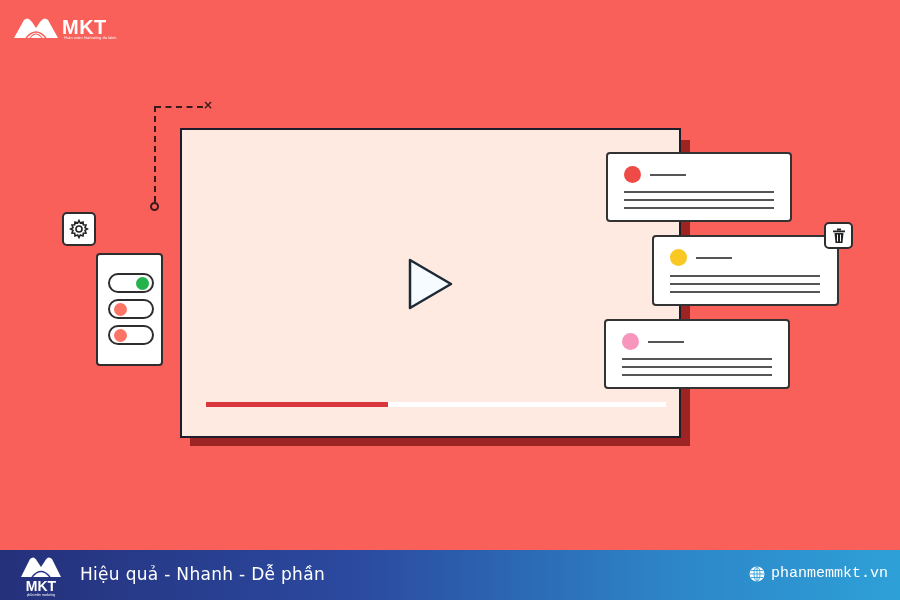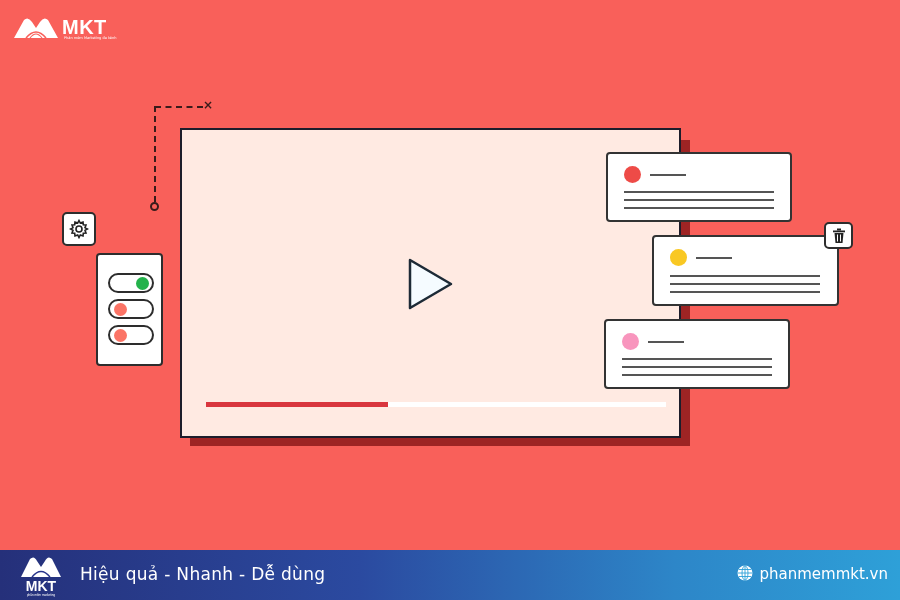--- a/index.html
+++ b/index.html
@@ -48,21 +48,21 @@
 
     
     .trash-btn { left: 824px; top: 222px; width: 29px; height: 27px; background: #fff; border: 2px solid #2d2d2d; border-radius: 5px; display: flex; align-items: center; justify-content: center; }
 
     
     .footer { left: 0; top: 550px; width: 900px; height: 50px;
       background: linear-gradient(90deg, #25307a 0%, #2b4aa0 40%, #2d86c8 75%, #2ea0d8 100%);
       display: flex; align-items: center; }
     .footer-logo { position: absolute; left: 18px; top: 3px; width: 46px; height: 44px; }
     .slogan { position: absolute; left: 80px; top: 14px; color: #fff; font-size: 17px; font-family: "DejaVu Sans", sans-serif; letter-spacing: 0.3px; }
-    .site { position: absolute; right: 12px; top: 15px; color: #fff; font-size: 15px; display: flex; align-items: flex-start; gap: 6px; }
+    .site { position: absolute; right: 12px; top: 15px; color: #fff; font-size: 15px; display: flex; align-items: flex-end; gap: 6px; font-family: Liberation Mono, monospace; }
     .site svg { width: 16px; height: 16px; }
   </style>
 </head>
 <body>
 
 <div class="abs logo-top">
   <svg viewBox="0 0 48 26">
     <path d="M2 24 L12 6 Q16 2 20 8 L24 14 L28 8 Q32 2 36 6 L46 24 Z" fill="#fff"></path>
     <path d="M14 24 Q24 12 34 24" fill="none" stroke="#f9605a" stroke-width="1.5"></path>
     <path d="M18 24 Q24 16 30 24" fill="none" stroke="#f9605a" stroke-width="1.2"></path>
@@ -143,21 +143,21 @@
 
 <div class="abs footer">
   <div class="footer-logo">
     <svg width="46" height="44" viewBox="0 0 46 44">
       <path d="M3 24 L12 6 Q16 2 19 8 L23 14 L27 8 Q30 2 34 6 L43 24 Z" fill="#fff"></path>
       <path d="M14 24 Q23 13 32 24" fill="none" stroke="#26338a" stroke-width="1.4"></path>
       <text x="23" y="38" text-anchor="middle" font-family="Liberation Sans, sans-serif" font-weight="bold" font-size="14" fill="#fff">MKT</text>
       <text x="23" y="43" text-anchor="middle" font-family="Liberation Sans, sans-serif" font-size="3" fill="#fff">phần mềm marketing</text>
     </svg>
   </div>
-  <span class="slogan">Hiệu quả - Nhanh  - Dễ dùng</span>
+  <span class="slogan">Hiệu quả - Nhanh  - Dễ phần</span>
   <div class="site">
     <svg viewBox="0 0 16 16">
       <circle cx="8" cy="8" r="7.5" fill="#fff"></circle>
       <g stroke="#2ea0d8" stroke-width="0.9" fill="none">
         <ellipse cx="8" cy="8" rx="3" ry="7.2"></ellipse>
         <line x1="0.5" y1="8" x2="15.5" y2="8"></line>
         <line x1="1.8" y1="4.5" x2="14.2" y2="4.5"></line>
         <line x1="1.8" y1="11.5" x2="14.2" y2="11.5"></line>
         <line x1="8" y1="0.5" x2="8" y2="15.5"></line>
       </g>

